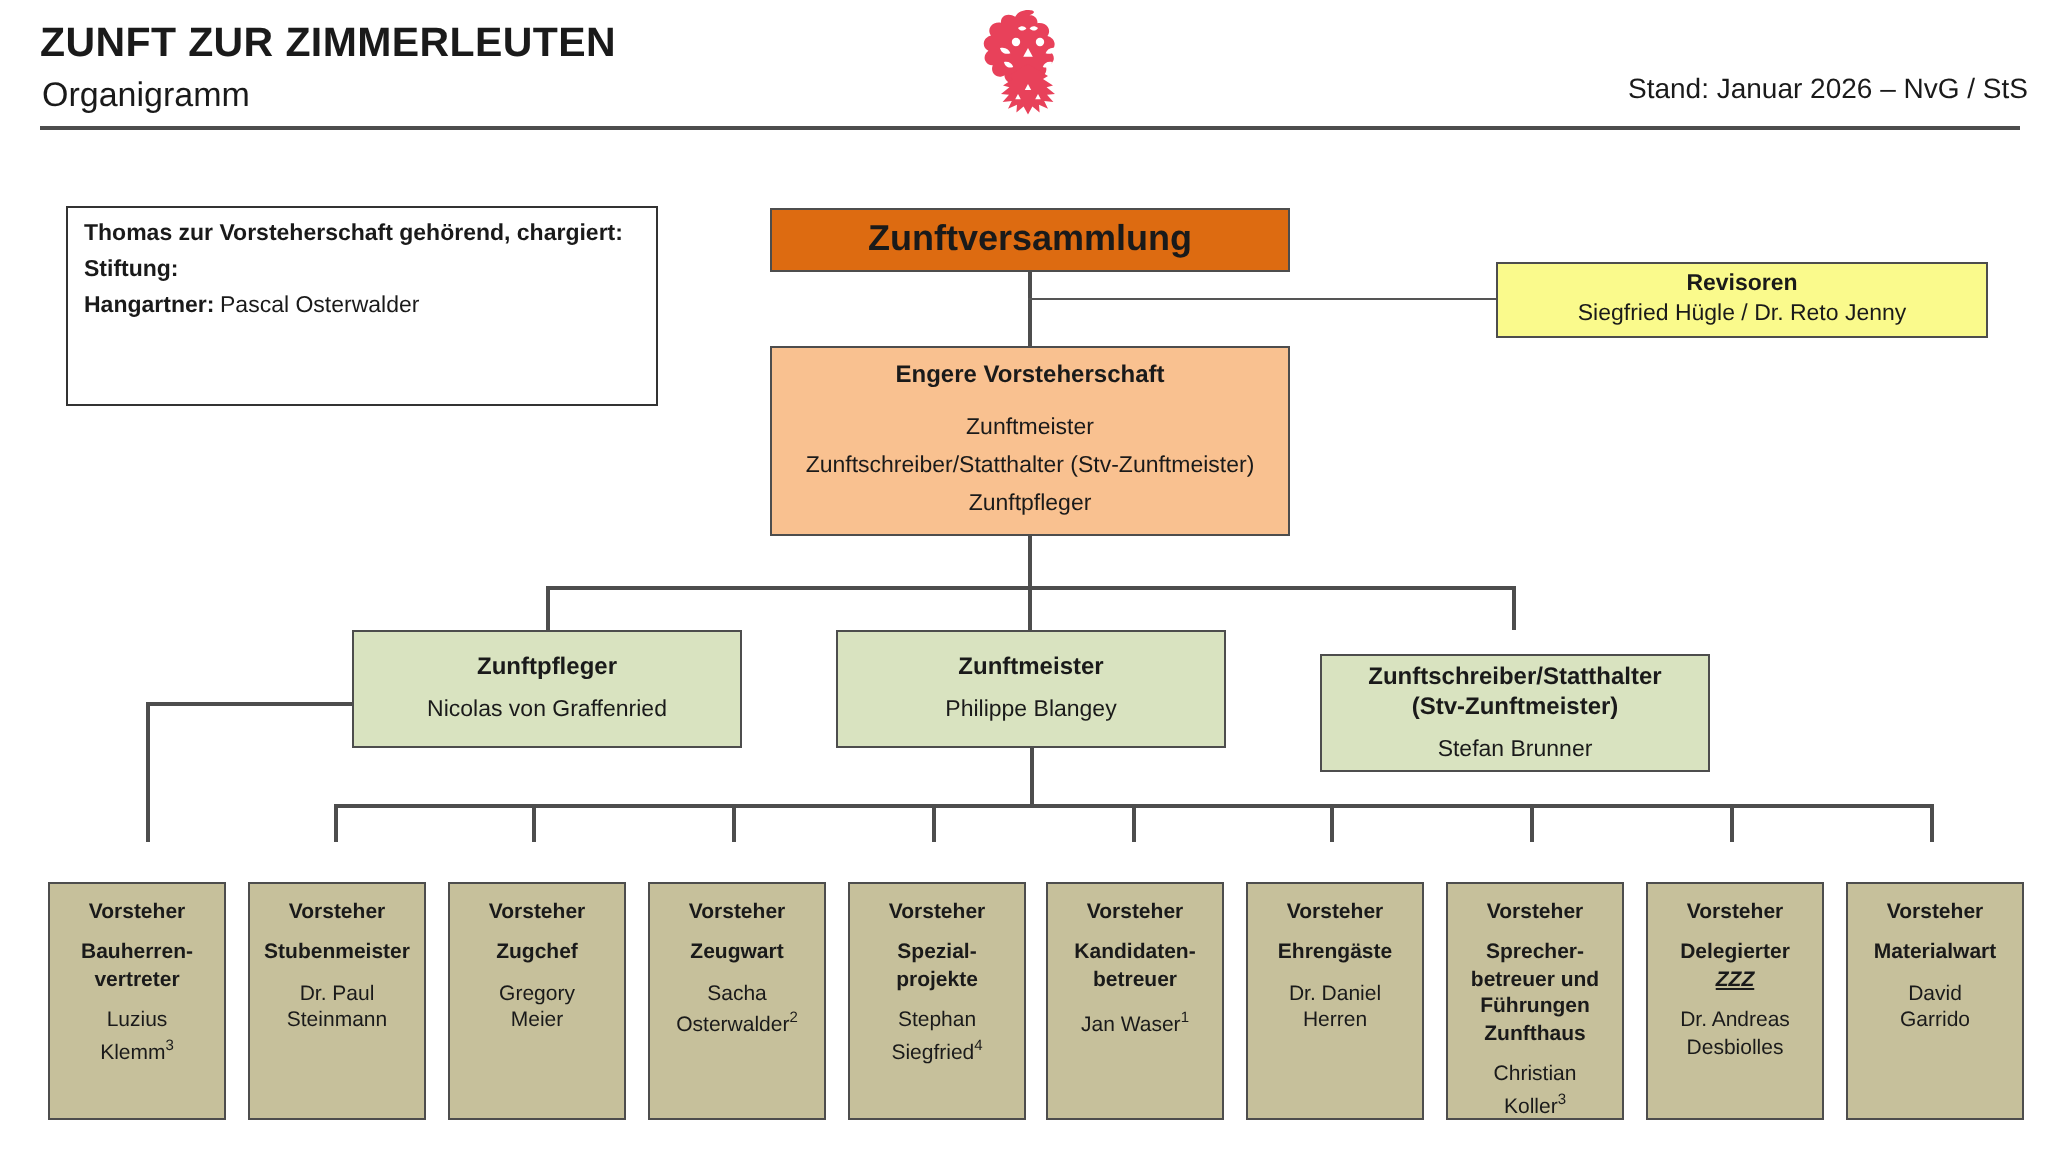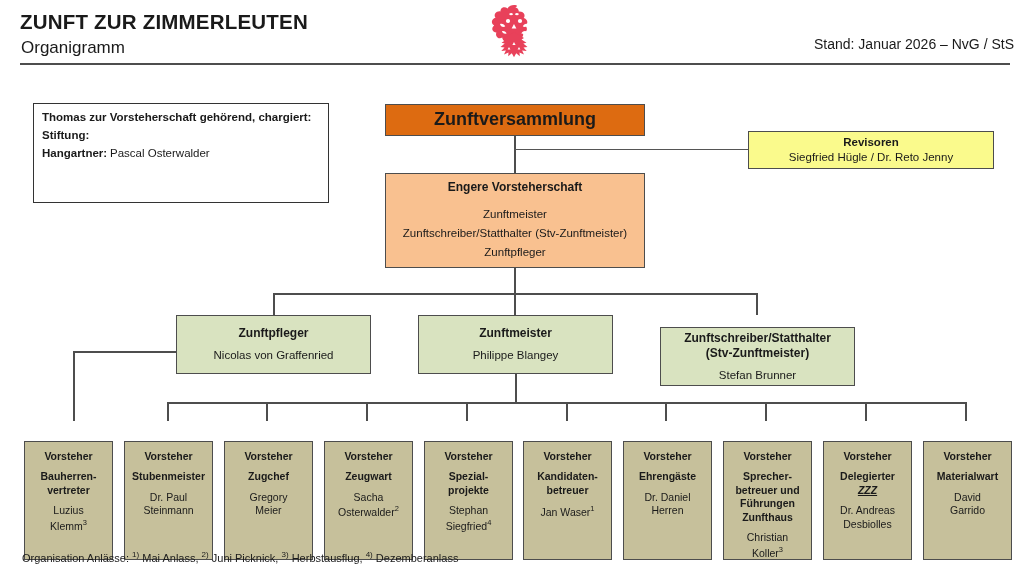--- a/index.html
+++ b/index.html
@@ -326,21 +326,14 @@
     <div>Desbiolles</div>
   </div>
 
   <div class="box box-tan" style="left:923px; width:89px;">
     <div class="role0">Vorsteher</div>
     <div class="role1">Materialwart</div>
     <div class="nm">David</div>
     <div>Garrido</div>
   </div>
 
-  <div class="footnote">
-    <span>Organisation Anlässe:</span>
-    <sup>1)</sup> <span>Mai Anlass,</span>
-    <sup>2)</sup> <span>Juni Picknick,</span>
-    <sup>3)</sup> <span>Herbstausflug,</span>
-    <sup>4)</sup> <span>Dezemberanlass</span>
-  </div>
 
 </div>
 
 </body></html>

